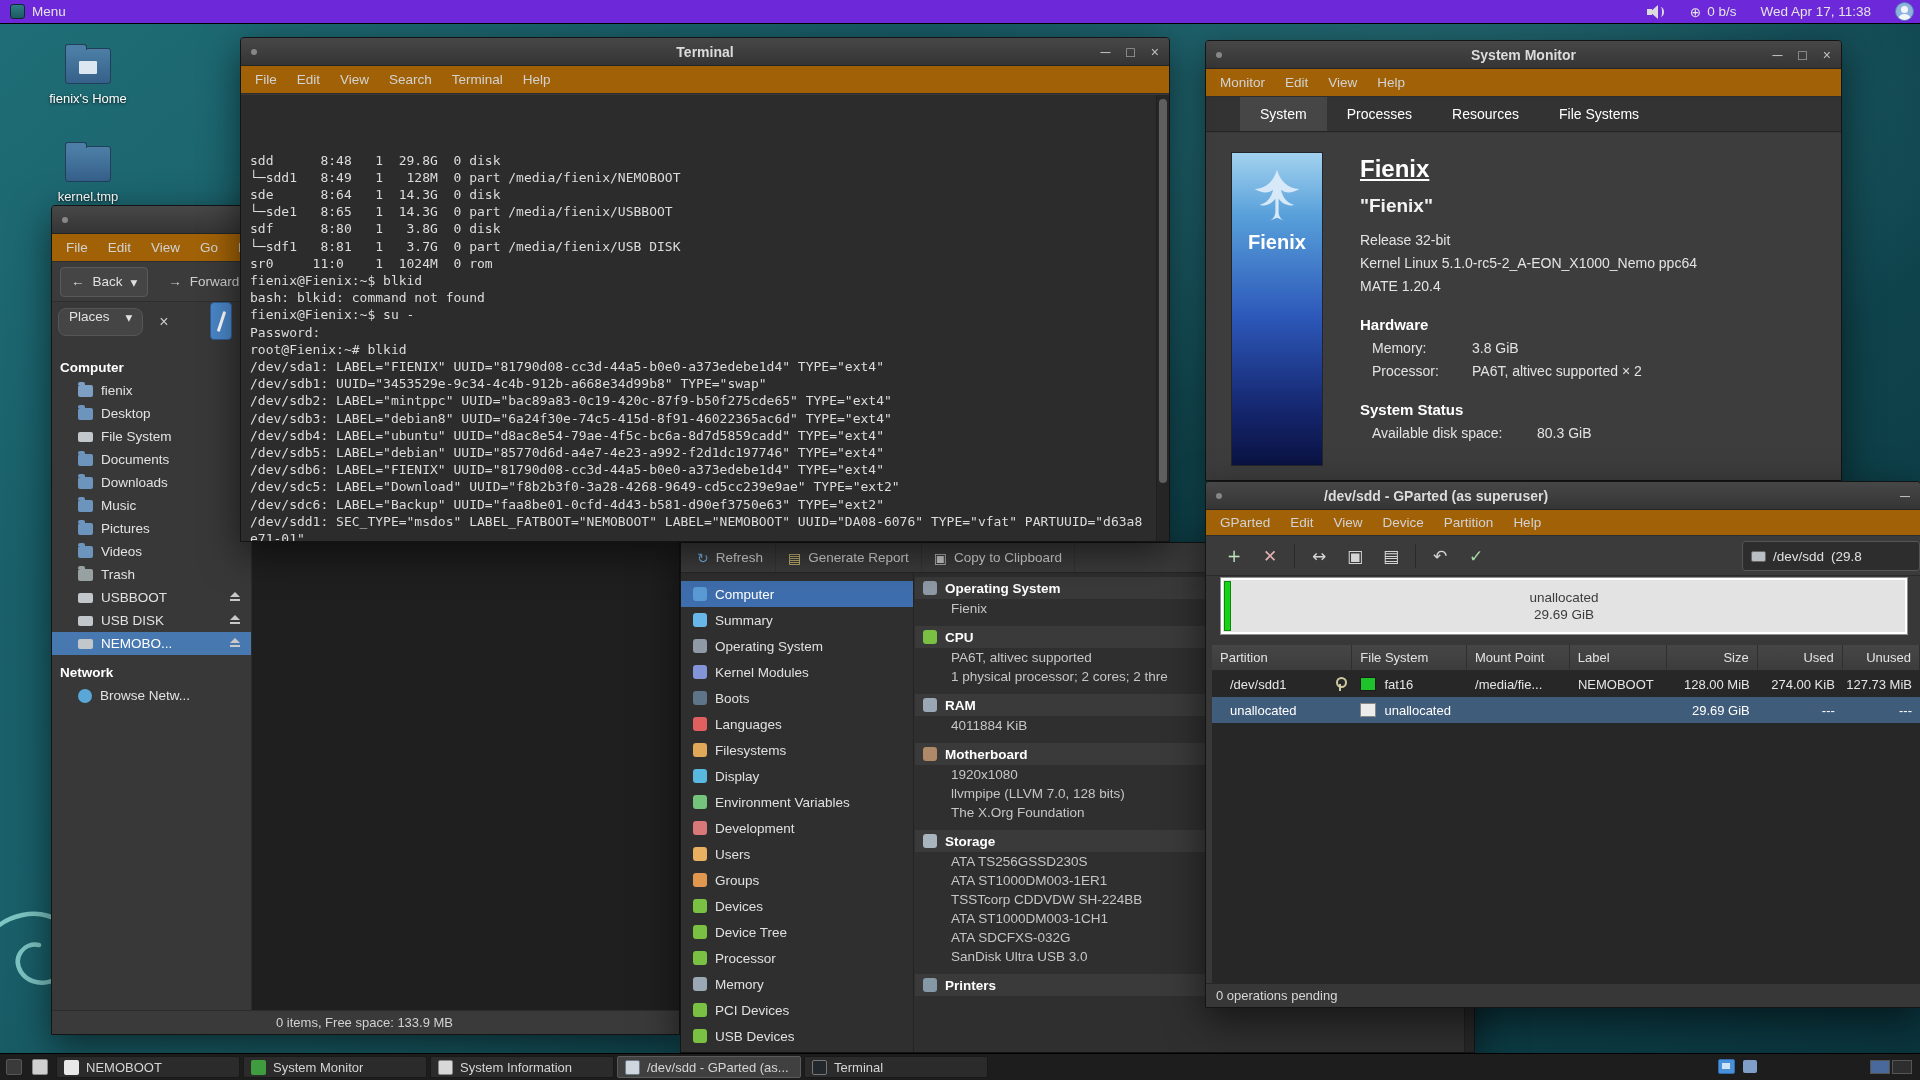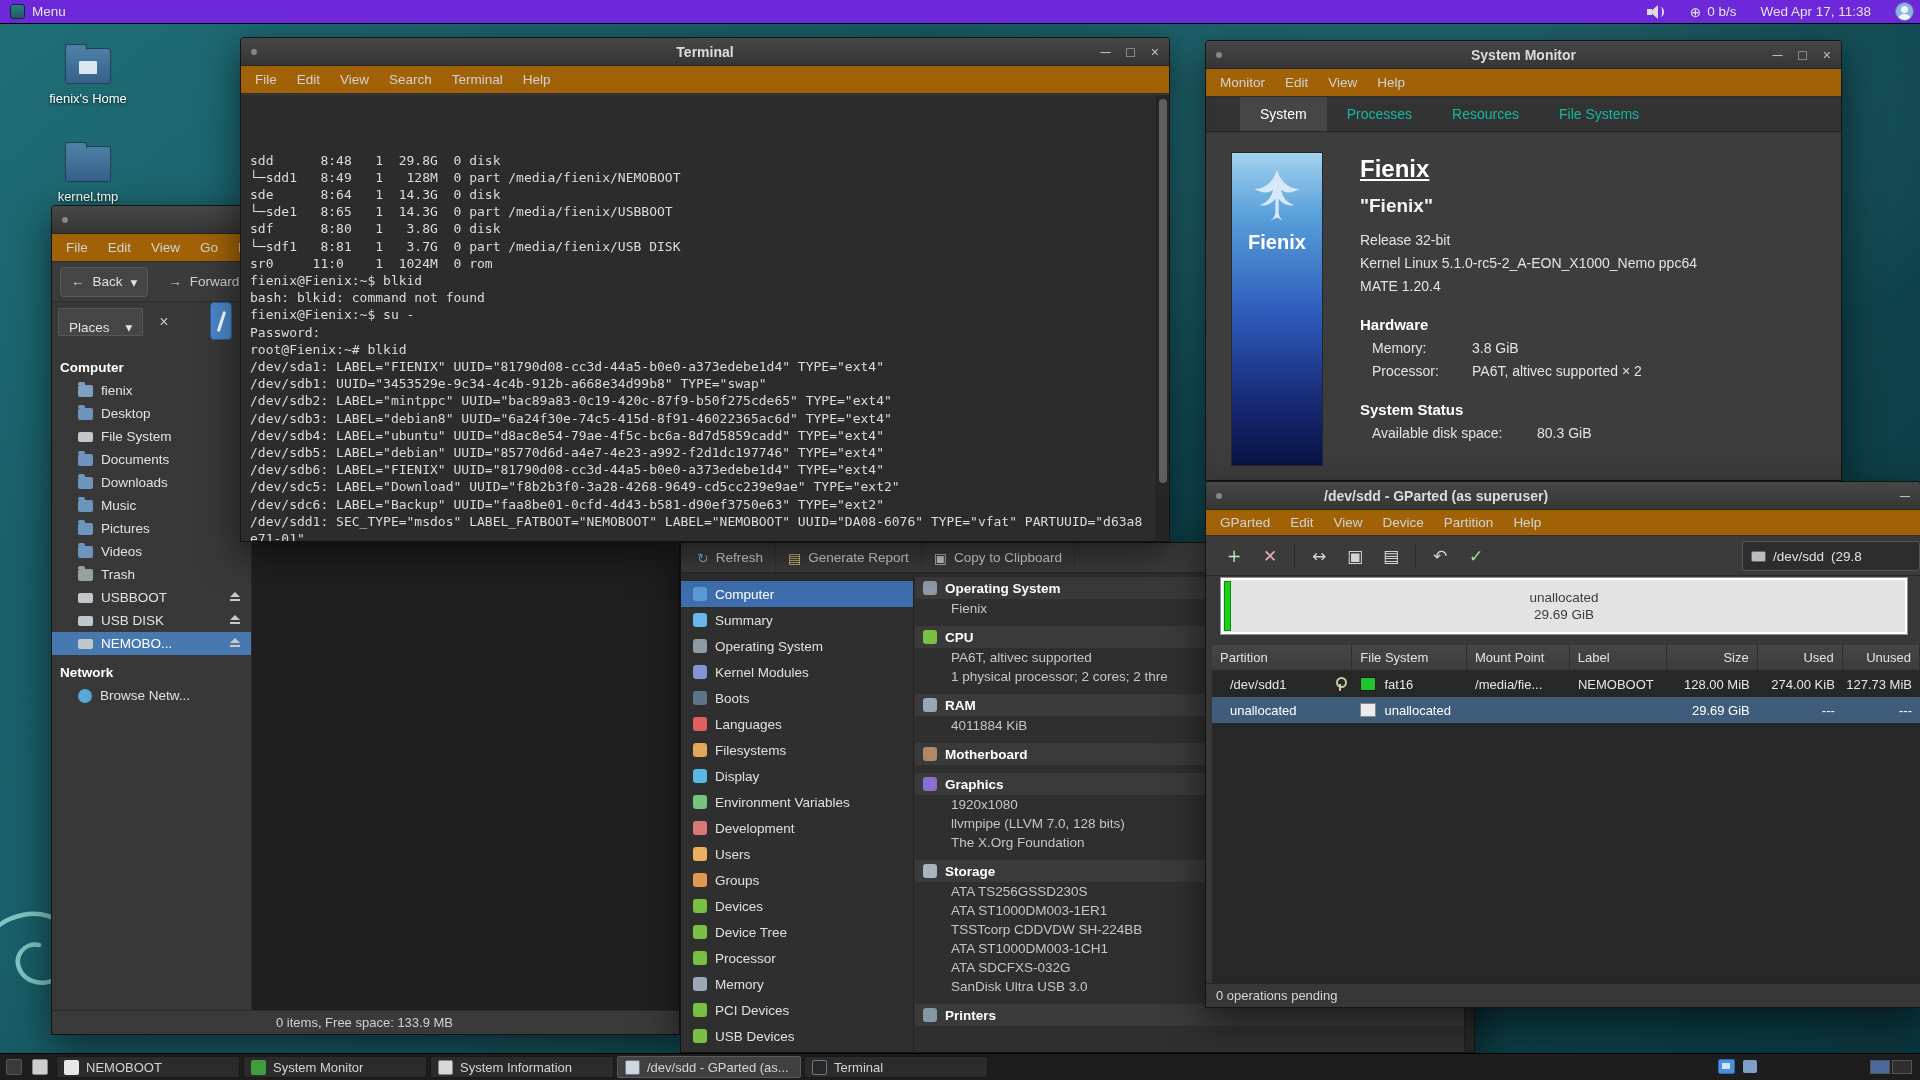--- a/index.html
+++ b/index.html
@@ -46,21 +46,21 @@
 
 
 #terminal-win{left:240px;top:37px;width:930px;height:505px;z-index:5}
 #term-body{position:absolute;top:57px;left:0;right:13px;bottom:0;background:#2c2c2c;color:#dcdcdc;font-family:"DejaVu Sans Mono","Liberation Mono",monospace;font-size:13px;line-height:17.2px;padding:5px 9px;white-space:pre;overflow:hidden}
 #term-scroll{position:absolute;top:57px;right:0;width:13px;bottom:0;background:#262626;border-left:1px solid #1f1f1f}
 #term-thumb{position:absolute;left:2px;right:2px;top:4px;height:86%;background:#5f5f5f;border-radius:5px}
 
 
 #sysmon-win{left:1205px;top:40px;width:637px;height:441px;z-index:4}
 #sm-tabs{display:flex;height:35px;background:#333;border-bottom:1px solid #262626;padding-left:34px;align-items:stretch}
-#sm-tabs .tab{display:flex;align-items:center;padding:0 20px;color:#14b8a6;font-size:14px}
+#sm-tabs .tab{display:flex;align-items:center;padding:0 20px;color:#ffffff;font-size:14px}
 #sm-tabs .tab.active{background:#464646;color:#fff}
 #sm-body{position:absolute;top:92px;left:0;right:0;bottom:0;background:#3d3d3d;display:flex;padding:20px 0 0 26px}
 #sm-logo{width:90px;height:312px;flex:none;background:linear-gradient(180deg,#a3d2ef 0%,#58a0da 20%,#2d59ba 52%,#15266f 82%,#0a1342 100%);display:flex;flex-direction:column;align-items:center;box-shadow:0 0 0 1px #22252c}
 #sm-logo svg{width:64px;height:64px;margin-top:12px}
 #sm-logo .logoname{color:#fff;font-size:20px;font-weight:bold;margin-top:2px}
 #sm-text{margin-left:38px;padding-top:2px}
 #sm-text h1{font-size:24px;color:#fff;text-decoration:underline;margin-bottom:12px;font-weight:bold}
 .sm-quoted{font-size:19px;font-weight:bold;color:#f2f2f2;margin-bottom:12px}
 .sm-line{font-size:14px;color:#e3e3e3;line-height:23px}
 .sm-h{font-size:15px;font-weight:bold;color:#fff;margin-top:18px;margin-bottom:4px}
@@ -125,21 +125,21 @@
 #hi-scroll{position:absolute;right:0;top:30px;bottom:0;width:10px;background:#262626;border-left:1px solid #1f1f1f}
 #hi-thumb{position:absolute;left:2px;right:2px;top:40px;height:150px;background:#5a5a5a;border-radius:4px}
 
 
 #fm-win{left:51px;top:205px;width:629px;height:830px;z-index:2}
 #fm-toolbar{height:40px;background:#3b3b3b;display:flex;align-items:center;padding:0 8px;gap:12px;border-bottom:1px solid #2e2e2e}
 #fm-back{display:flex;align-items:center;gap:8px;background:#454545;border:1px solid #5a5a5a;border-radius:4px;height:30px;padding:0 10px;color:#e0e0e0;font-size:13.5px}
 #fm-forward{display:flex;align-items:center;gap:8px;color:#cfcfcf;padding:0 8px;font-size:13.5px}
 #fm-side{position:absolute;left:0;top:96px;width:200px;bottom:24px;background:#383838;border-right:1px solid #2b2b2b}
 #fm-places-row{height:40px;display:flex;align-items:center;padding:0 6px;gap:10px}
-#fm-places{display:flex;align-items:flex-end;gap:16px;background:#454545;border:1px solid #565656;border-radius:0;height:28px;padding:0 10px;font-size:13.5px;color:#e2e2e2}
+#fm-places{display:flex;align-items:flex-start;gap:16px;background:#454545;border:1px solid #565656;border-radius:8px;height:28px;padding:0 10px;font-size:13.5px;color:#e2e2e2}
 #fm-side-close{color:#c9c9c9;font-size:16px;margin-left:6px}
 #fm-edit-btn{position:absolute;left:158px;top:96px;width:22px;height:38px;background:#4a86c8;border:1px solid #2f5c94;border-radius:4px;z-index:2}
 #fm-edit-btn::after{content:"";position:absolute;left:9px;top:8px;width:3px;height:21px;background:#fff;transform:rotate(18deg);border-radius:1px}
 #fm-list{margin-top:14px}
 .side-item{display:flex;align-items:center;height:23px;gap:8px;padding-left:26px;font-size:13.5px;color:#e2e2e2;position:relative;white-space:nowrap}
 .side-item.section{padding-left:8px;font-weight:bold;color:#fff;margin-top:6px}
 .side-item.selected{background:#4878b0;color:#fff}
 .eject{display:none;position:absolute;right:10px;top:6px;width:12px;flex-direction:column;align-items:center}
 .side-item.has-eject .eject{display:flex}
 .eject::before{content:"";width:0;height:0;border-left:5px solid transparent;border-right:5px solid transparent;border-bottom:5px solid #c9c9c9}
@@ -439,24 +439,20 @@
       <span>RAM</span>
     </div>
       <div class="info-row value">
 
       <span>4011884 KiB</span>
     </div>
       <div class="info-row header">
       <span class="hi-sq ic-board"></span>
       <span>Motherboard</span>
     </div>
-      <div class="info-row header">
-      <span class="hi-sq ic-gpu"></span>
-      <span>Graphics</span>
-    </div>
       <div class="info-row value">
 
       <span>1920x1080</span>
     </div>
       <div class="info-row value">
 
       <span>llvmpipe (LLVM 7.0, 128 bits)</span>
     </div>
       <div class="info-row value">
 

